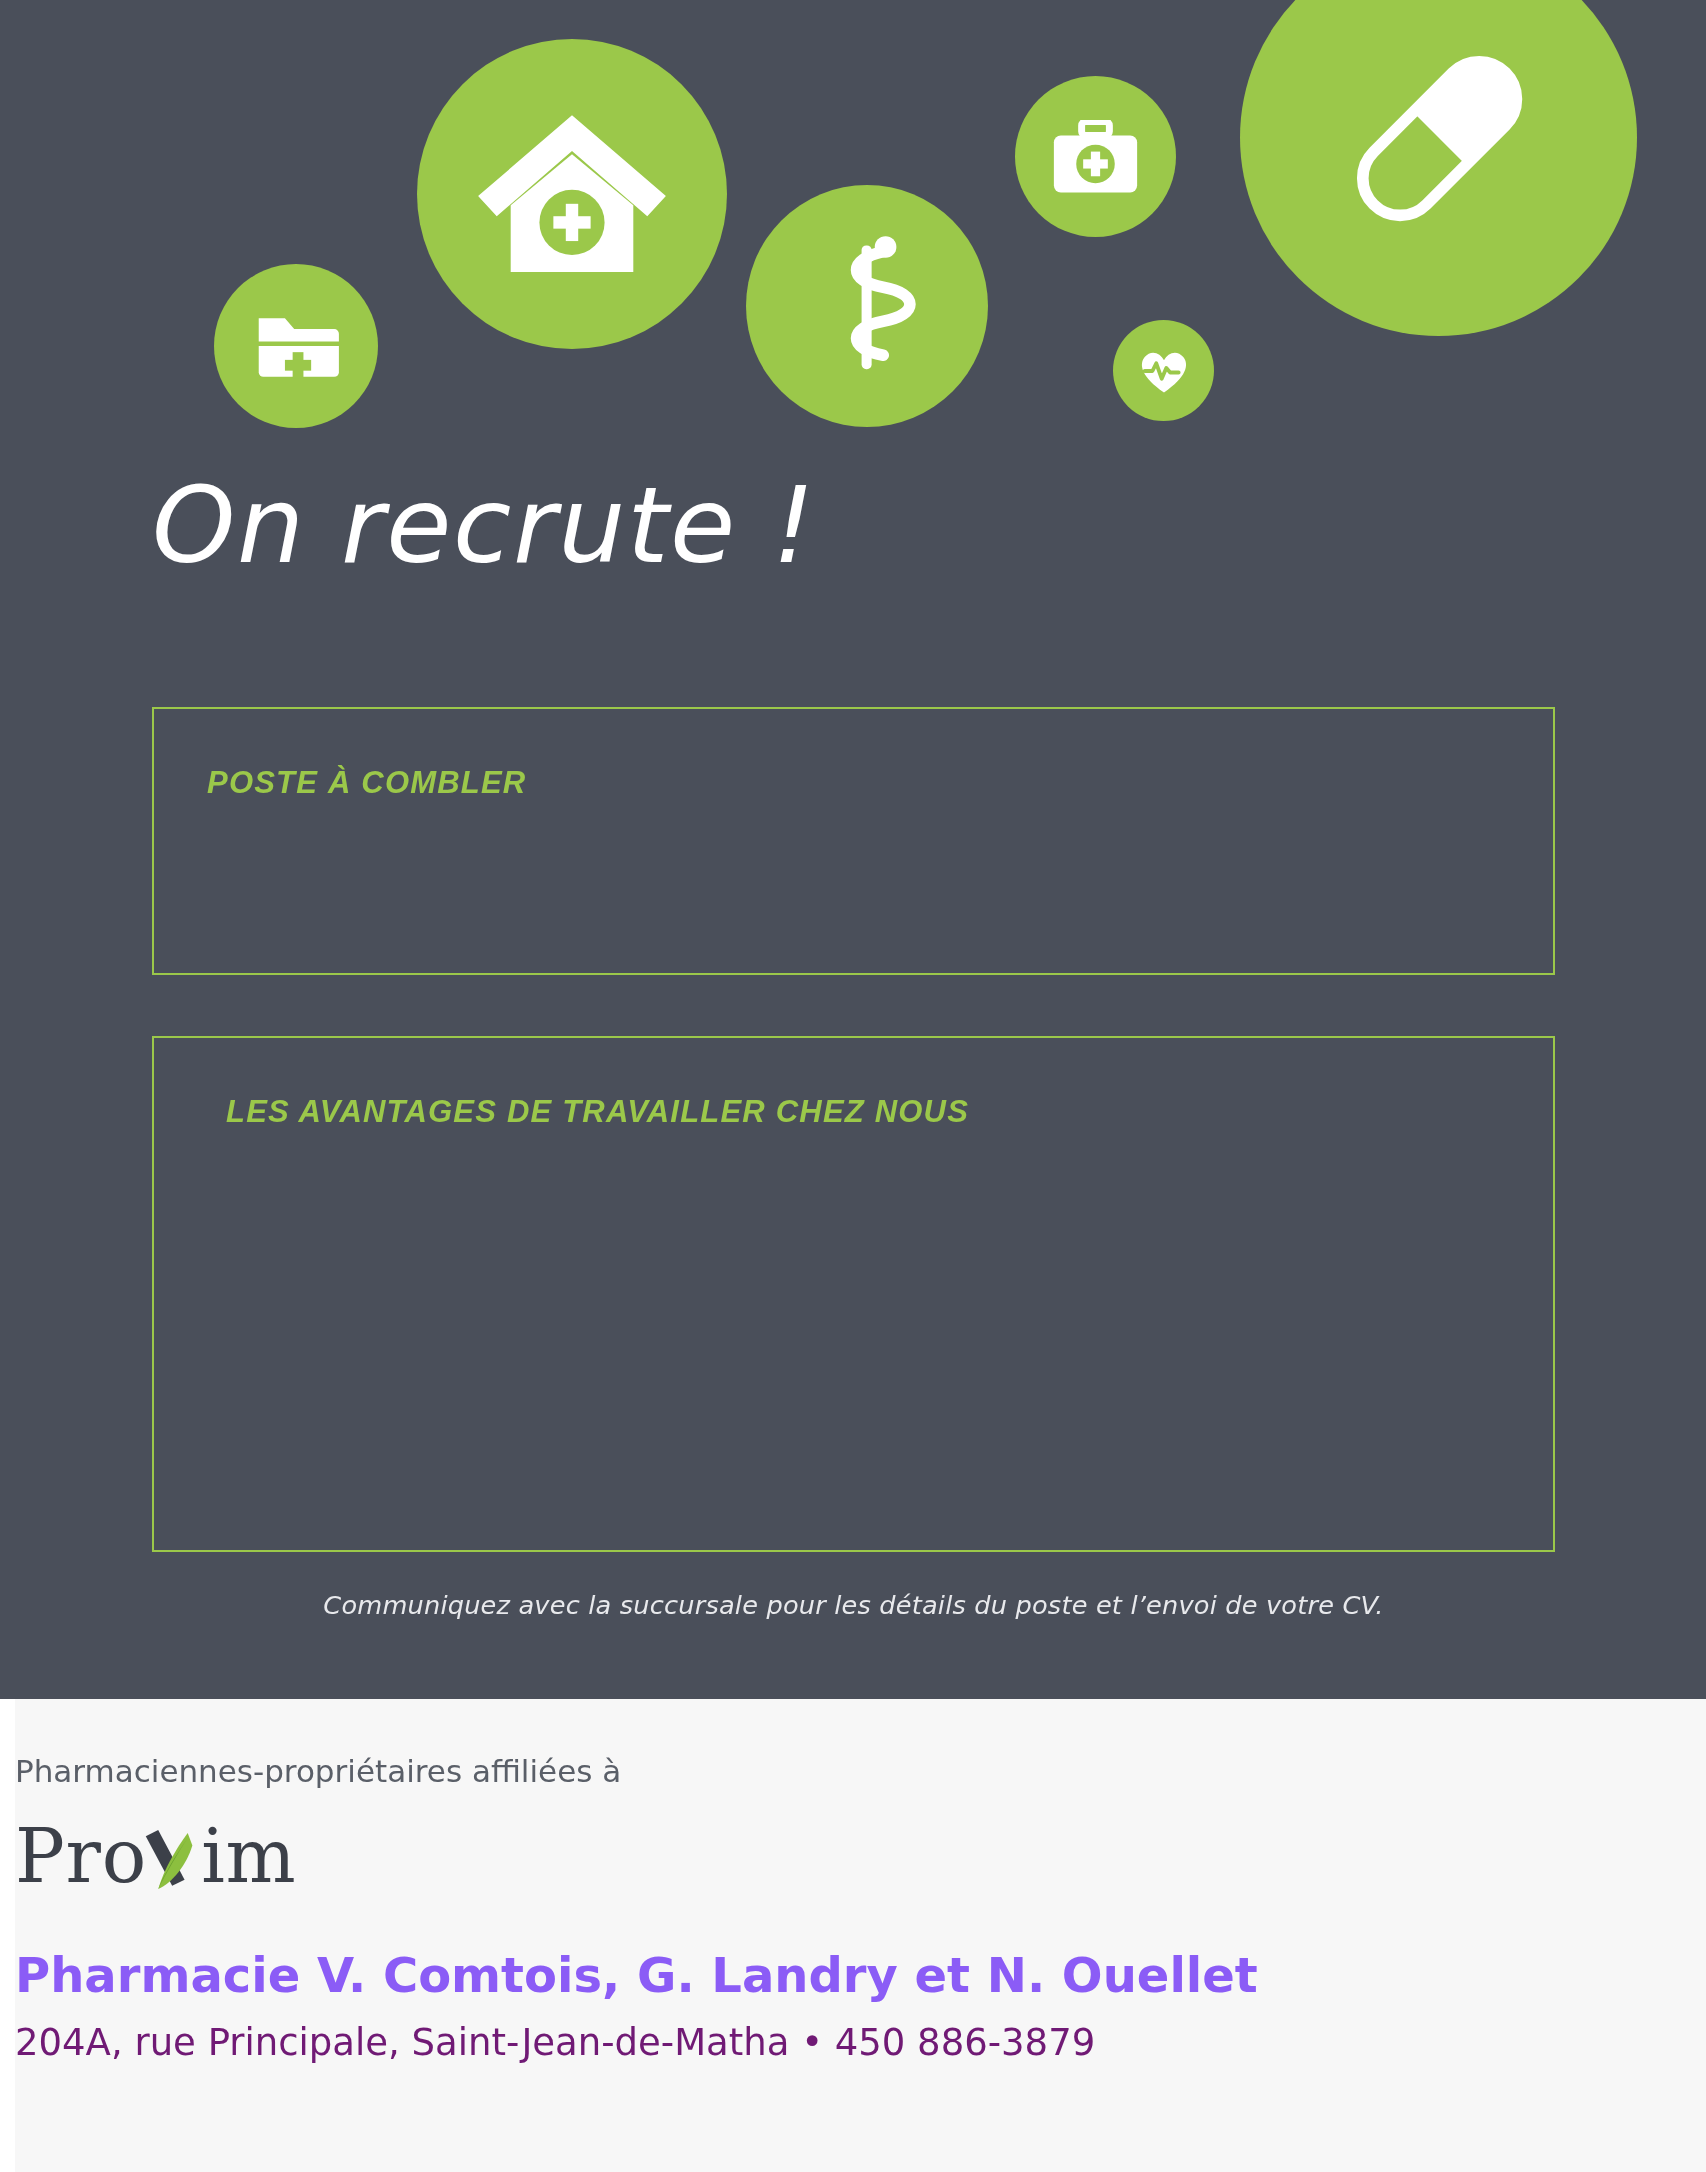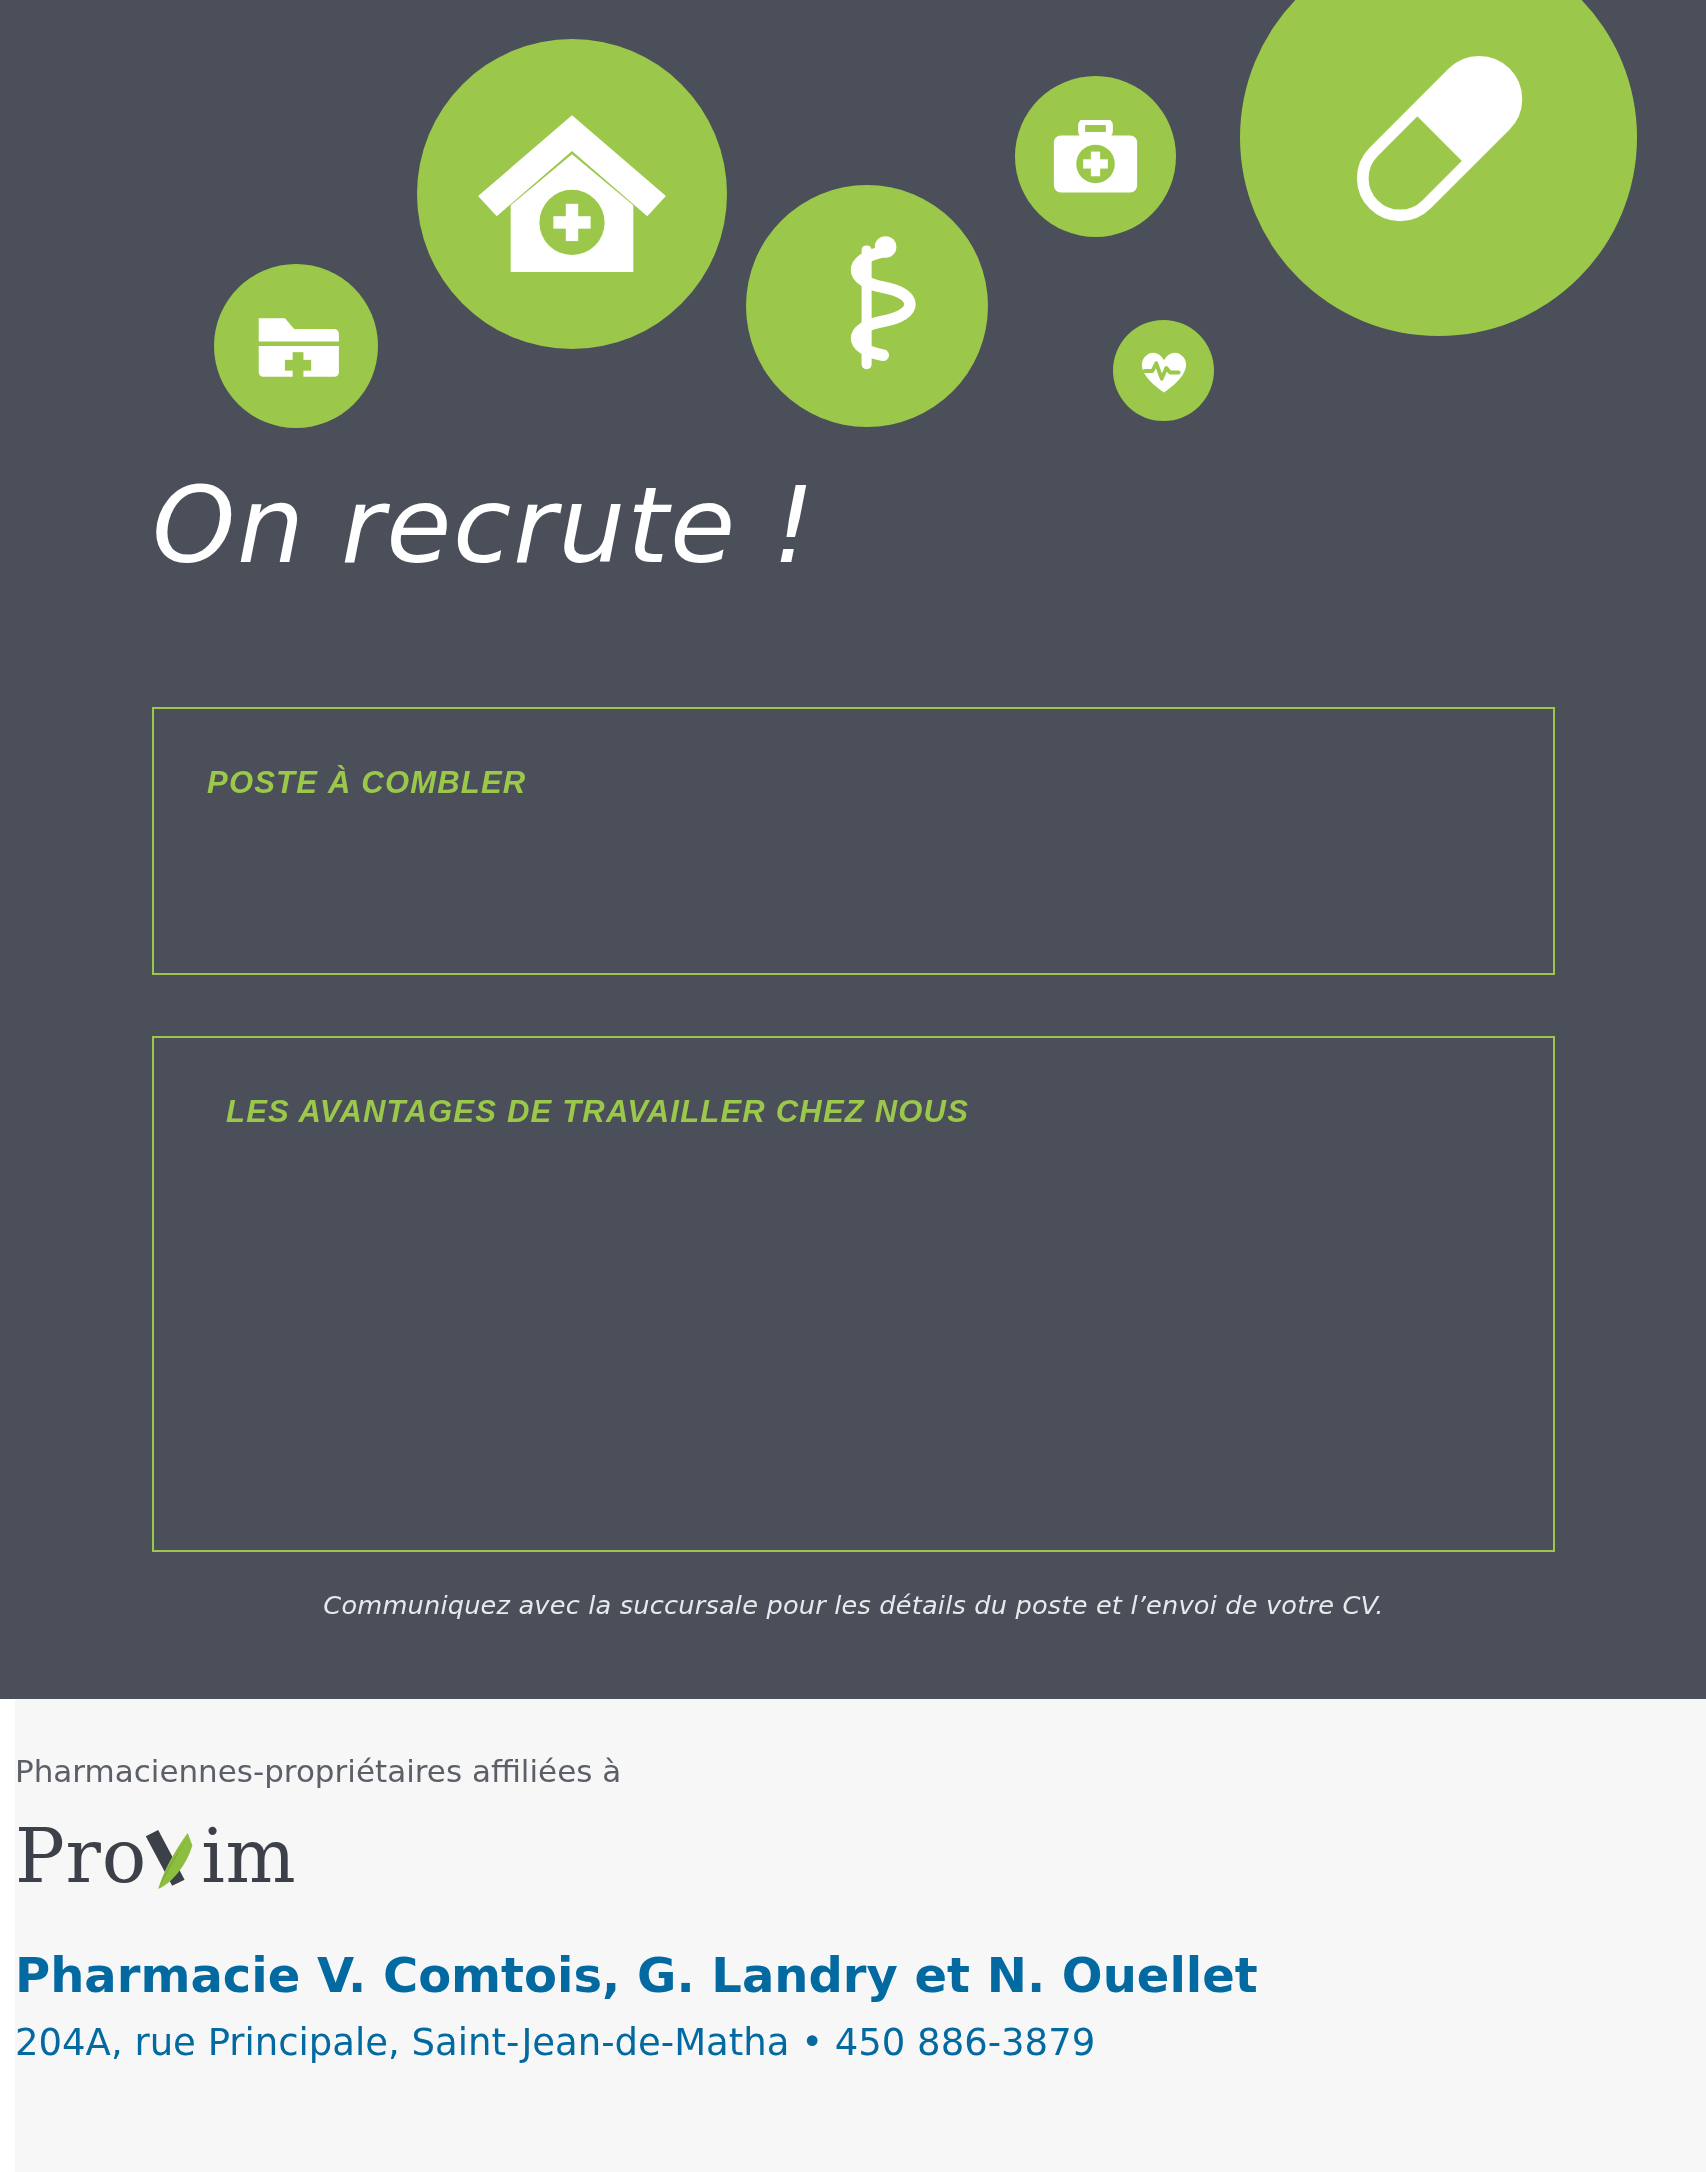--- a/index.html
+++ b/index.html
@@ -160,31 +160,31 @@
   .logo .leaf-x svg {
     position: absolute;
     left: -9.3px;
     top: 3.1px;
   }
 
   .pharmacy-name {
     position: absolute;
     left: 0; top: 248px;
     width: 1559px;
-    color: #0369a1;
+    color: #8b5cf6;
     font-size: 48px;
     font-weight: bold;
     font-family: "DejaVu Sans", sans-serif;
     letter-spacing: 0px;
   }
   .pharmacy-address {
     position: absolute;
     left: 0; top: 322px;
     width: 1408px;
-    color: #0369a1;
+    color: #701a75;
     font-size: 37px;
     font-family: "DejaVu Sans", sans-serif;
   }
 </style>
 </head>
 <body>
 
 <div class="poster">
 
   <div class="dark-panel">

